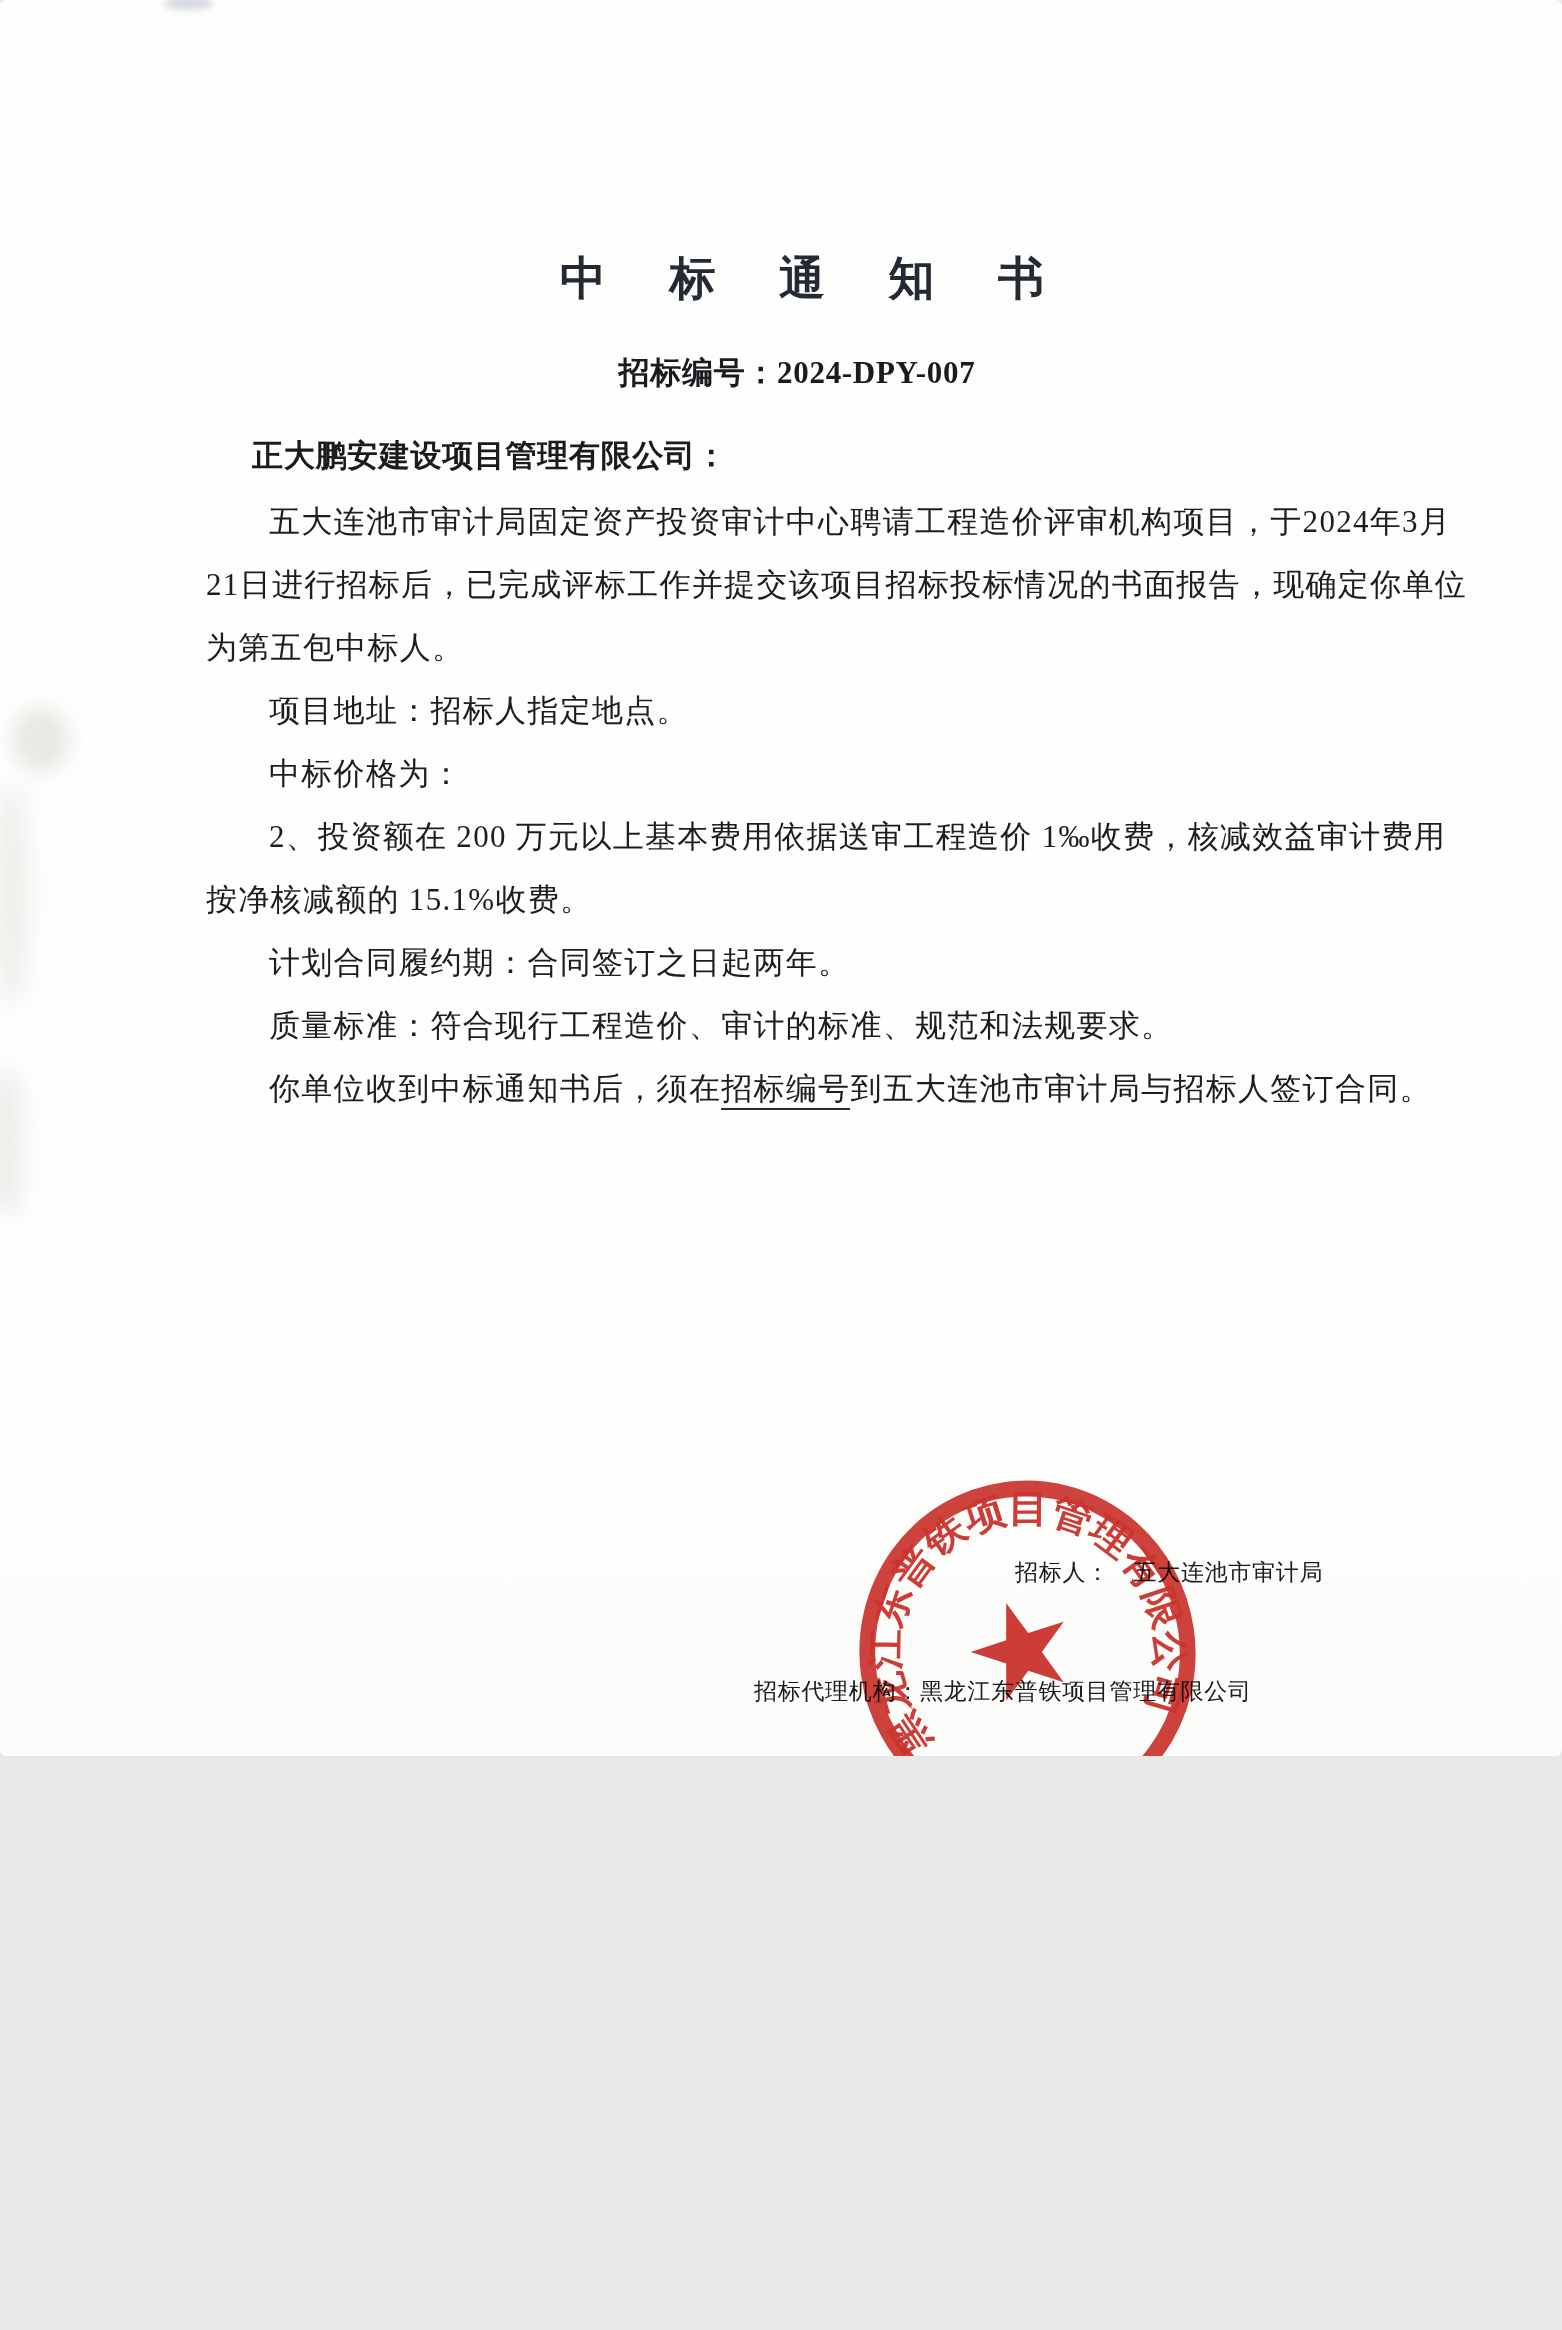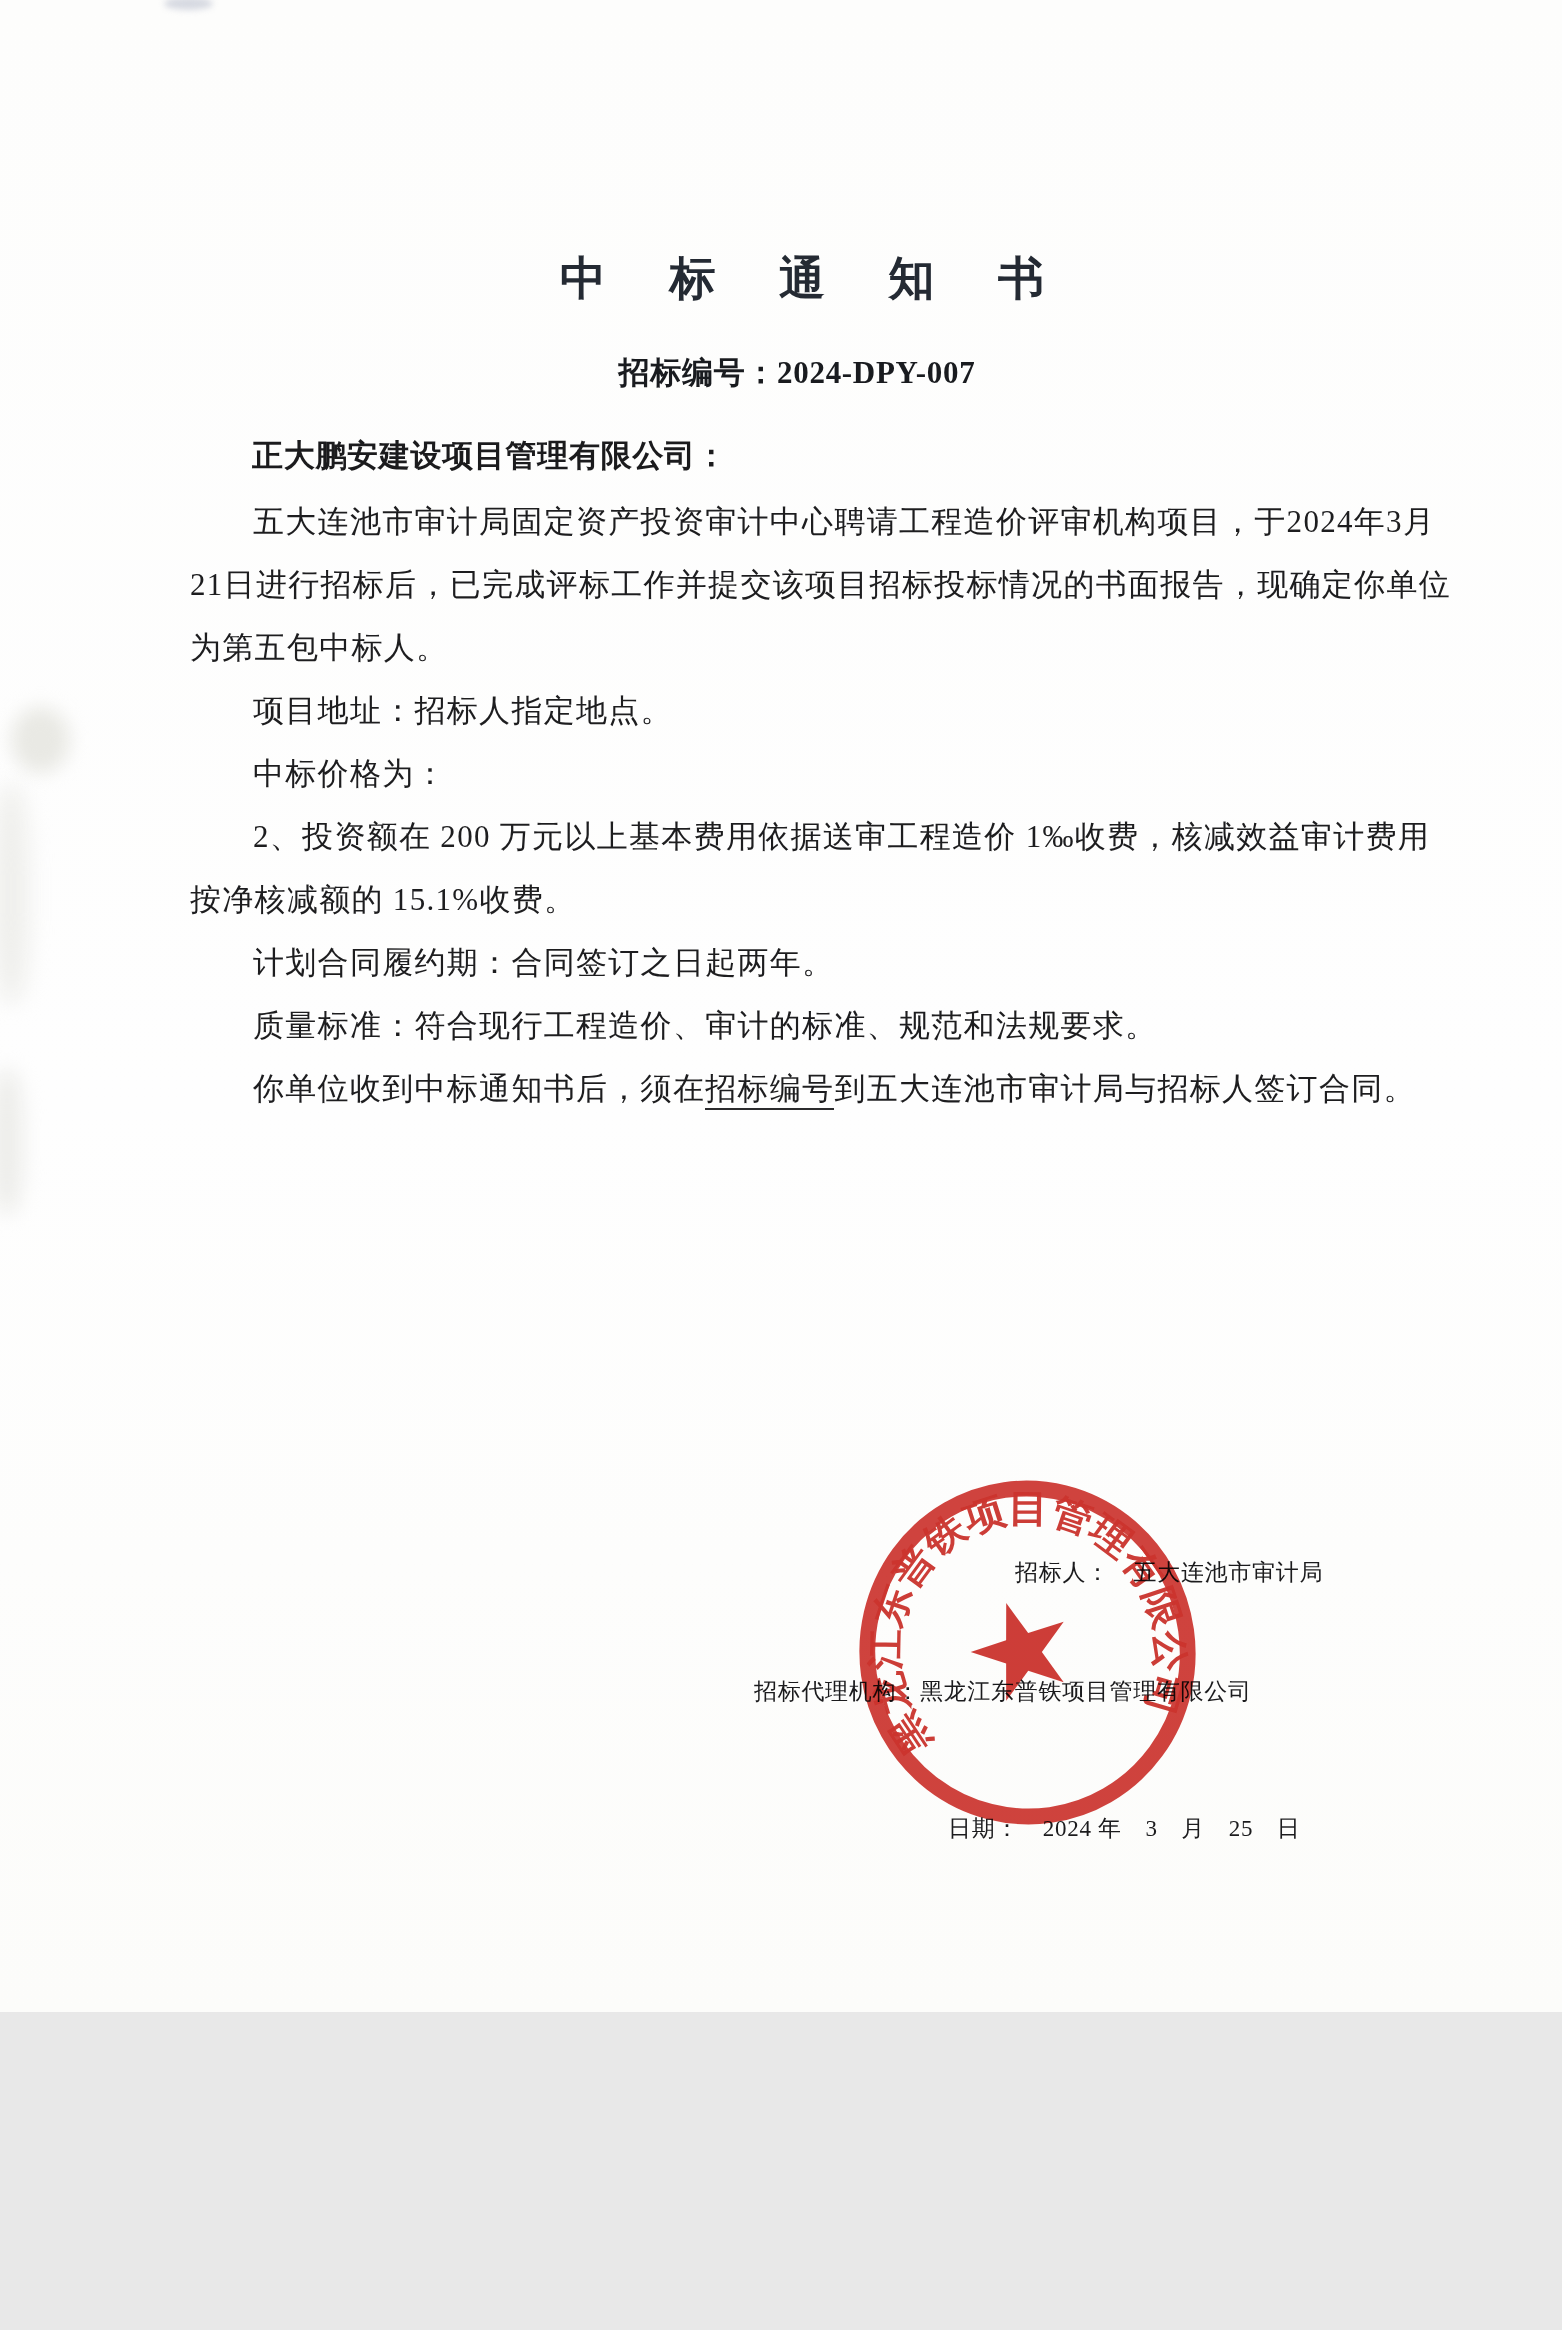--- a/index.html
+++ b/index.html
@@ -1,22 +1,23 @@
 <!DOCTYPE html>
 <html style="font-size:10.6px"><head>
 <meta charset="utf-8">
 <style>
   html,body{margin:0;padding:0;background:#e8e8e8;}
   .page{
     position:relative;
-    width:1562px;height:2012px;
+    width:1562px;height:1756px;
     background:linear-gradient(180deg,#fdfdfc 0%, #fefefe 55%, #fcfcfa 100%);
     overflow:hidden;
     font-family:"Liberation Serif","DejaVu Serif",serif;
     color:#1d1d1f;
+    border-radius:6px;
   }
   .doc-title{
     position:absolute;top:248px;left:0;width:100%;
     text-align:center;
     font-size:46px;font-weight:bold;letter-spacing:26px;
     transform:translateX(34px);
     color:#242a33;
   }
   .bid-number{
     position:absolute;top:352px;left:0;width:100%;
@@ -31,20 +32,21 @@
     color:#1b1b1d;
   }
   .body-block{
     position:absolute;top:501px;left:190px;width:1243px;
   }
   .line{
     height:63px;
     font-size:31px;letter-spacing:1.3px;
     white-space:nowrap;
     color:#1d1d1f;
+    margin-left:16px;
   }
   .ind{padding-left:63px;}
   .ul{
     border-bottom:2px solid #2b2b2d;
     padding-bottom:2px;
   }
   .sig{
     position:absolute;
     font-size:23px;letter-spacing:0.7px;
     white-space:nowrap;color:#1b1b1d;

